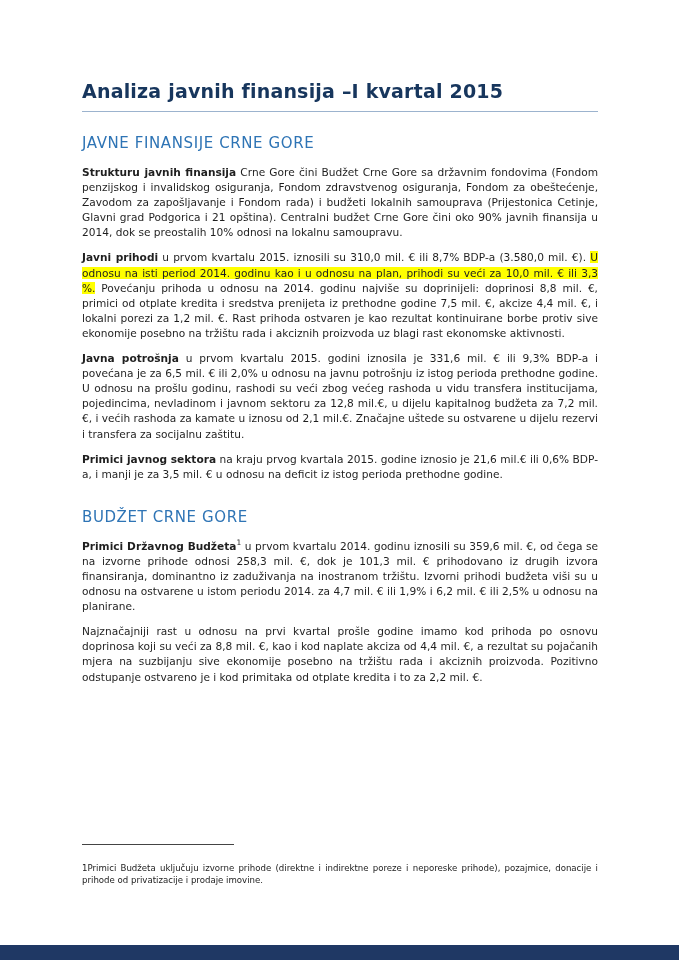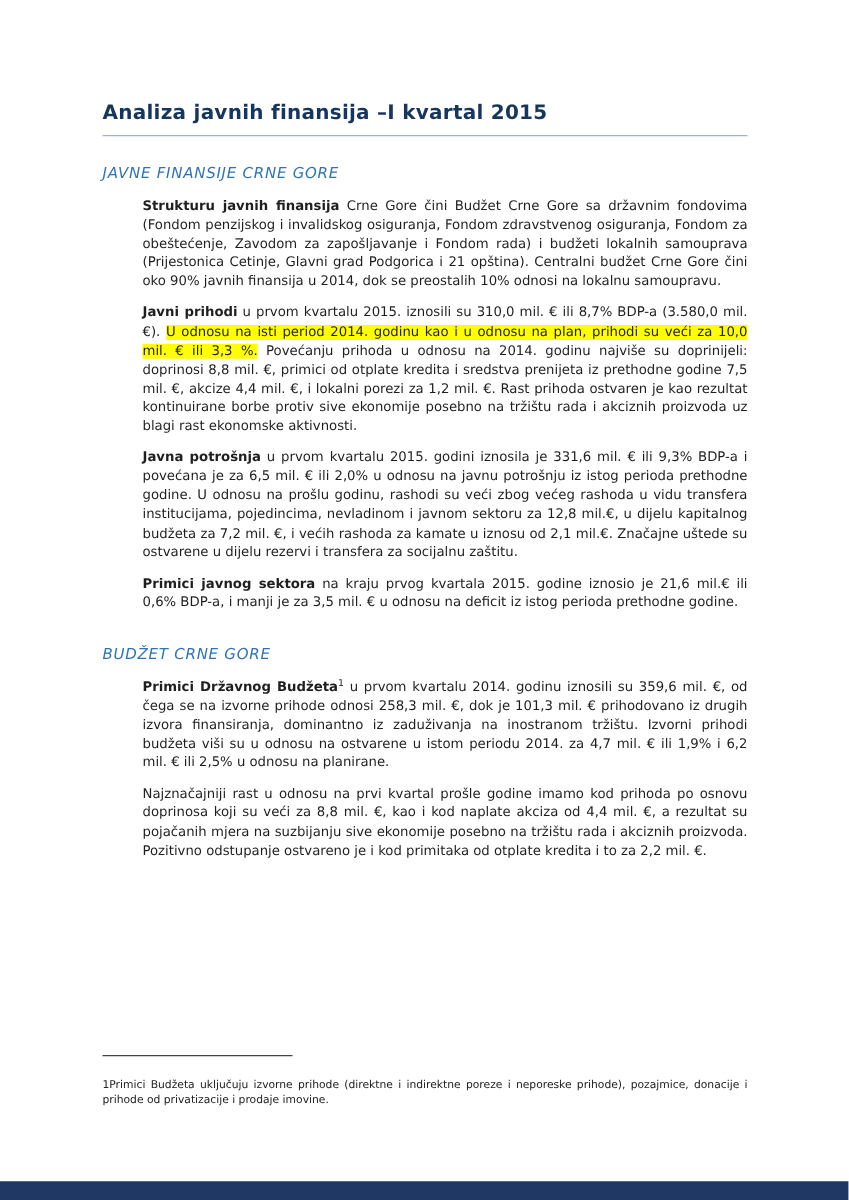--- a/index.html
+++ b/index.html
@@ -12,44 +12,42 @@
     font-family: "DejaVu Sans", sans-serif;
     overflow: hidden;
   }
   .content {
     position: absolute;
     left: 82px;
     top: 80px;
     width: 516px;
   }
   .doc-title {
-    font-size: 16px;
+    font-size: 19px;
     font-weight: 600;
     color: #17365D;
     letter-spacing: 0.2px;
     padding-bottom: 9px;
     border-bottom: 1px solid #9CB3CE;
     margin-bottom: 22px;
   }
   .section-heading {
-    font-size: 12px;
-    font-style: italic;
+    font-size: 15px;
     color: #2E74B5;
     letter-spacing: 0.6px;
     margin: 4px 0 13px 0;
     font-weight: 400;
   }
   .section-heading.second { margin-top: 26px; }
   p.body {
     font-size: 10.6px;
     line-height: 15.1px;
     color: #1f1f1f;
     text-align: justify;
     margin-bottom: 10px;
-    margin-left: 32px;
   }
   .bold { font-weight: bold; }
   .hl { background: #FFFF00; }
   sup.fnref { font-size: 7.5px; vertical-align: super; line-height: 0; }
   .footnote-area {
     position: absolute;
     left: 82px;
     bottom: 74px;
     width: 516px;
   }

